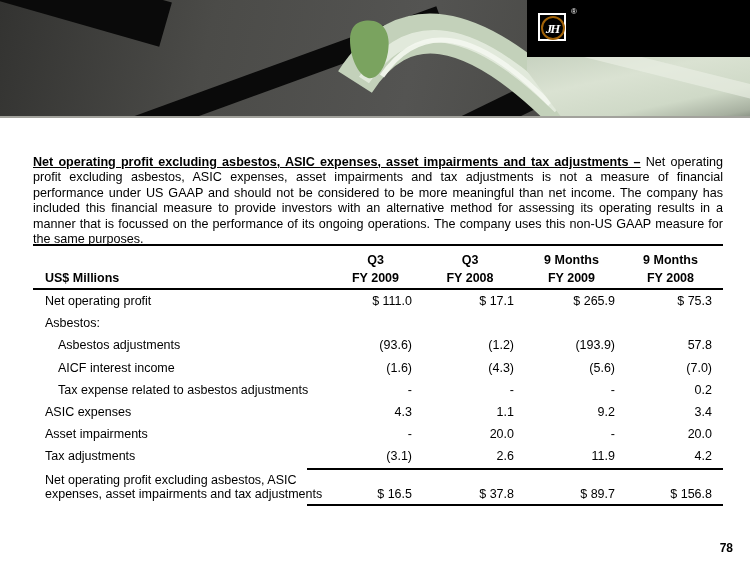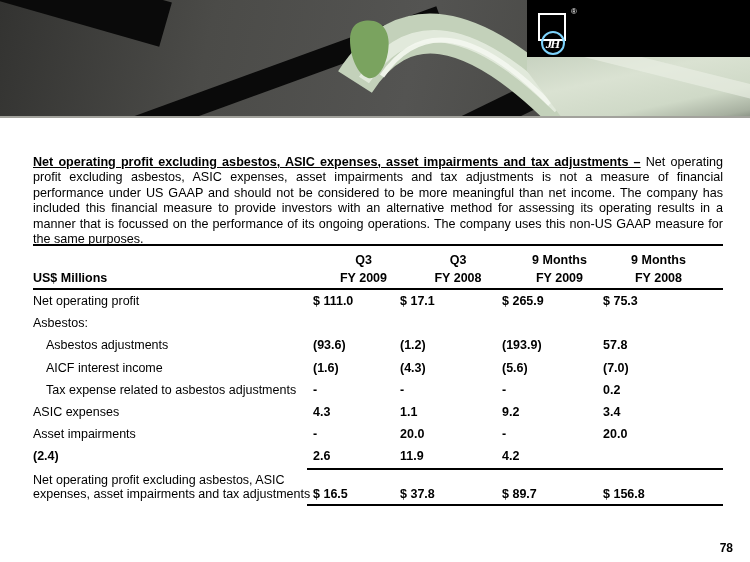--- a/index.html
+++ b/index.html
@@ -16,47 +16,47 @@
   .gap-c{left:450px;top:72px;width:210px;height:26px;transform:rotate(-26deg);}
   .curl-svg{position:absolute;left:330px;top:0;}
   .pale-zone{position:absolute;left:527px;top:56px;width:223px;height:60px;
              background:linear-gradient(168deg,#c7d2c0 0%,#dae2d2 38%,#cfd9c7 72%,#a7b0a0 94%,#8f988a 100%);
              clip-path:polygon(0 0,100% 0,100% 100%,15% 100%,0 25%);}
   .pale-streak{position:absolute;left:30px;top:10px;width:240px;height:14px;background:#e9eee3;
                opacity:.65;transform:rotate(14deg);}
   .logo-box{position:absolute;left:527px;top:0;width:223px;height:57px;background:#000;}
   .jh-mark{position:absolute;left:11px;top:13px;width:28px;height:28px;border:2px solid #fff;
            box-sizing:border-box;}
-  .jh-circle{position:absolute;left:1px;top:16px;width:20px;height:20px;border:2px solid #7dd3fc;
+  .jh-circle{position:absolute;left:1px;top:1px;width:20px;height:20px;border:2px solid #a16207;
              border-radius:50%;display:flex;align-items:center;justify-content:center;}
   .jh-mono{font-family:"Liberation Serif",serif;font-style:italic;font-weight:bold;
            font-size:13px;color:#fff;letter-spacing:-2px;line-height:1;padding-right:2px;}
   .jh-reg{position:absolute;left:44px;top:7px;color:#fff;font-size:8px;}
   .brand-text{position:absolute;left:52px;top:0;height:57px;display:flex;align-items:center;
               color:#fff;font-weight:bold;font-size:21px;letter-spacing:.5px;}
 
   
   .title{position:absolute;left:33px;top:120px;width:690px;font-size:13px;font-weight:bold;}
   .para{position:absolute;left:33px;top:142px;width:690px;font-size:12.6px;line-height:15.55px;
         text-align:justify;}
   .para .lead{font-weight:bold;text-decoration:underline;}
 
   
   .fin-table{position:absolute;left:33px;top:244px;width:690px;font-size:12.5px;}
   .rule{height:2px;background:#000;}
   .rule.part{margin-left:274px;}
-  .grid{display:grid;grid-template-columns:280px 87px 102px 101px 97px 23px;}
+  .grid{display:grid;grid-template-columns:280px 87px 102px 101px 97px 23px;margin-left:12px;}
   .hdr{font-weight:bold;}
   .hdr .hrow{line-height:18px;}
   .hdr-pad{padding-top:5px;padding-bottom:1px;}
   .hc{text-align:center;padding-left:14px;}
   .trow{height:22.2px;align-items:center;}
   .cl{white-space:nowrap;}
   .cl.ind{padding-left:13px;}
-  .cv{text-align:left;font-weight:bold;}
+  .cv{text-align:right;}
   .total-row{align-items:end;padding:3px 0 3px 0;}
   .total-label{line-height:14px;}
 
   .page-num{position:absolute;right:17px;top:541px;font-size:12px;font-weight:bold;}
 </style>
 </head>
 <body>
 
 <div class="slide">
 
@@ -163,21 +163,22 @@
     </div>
     <div class="grid trow">
       <div class="cl">Asset impairments</div>
       <div class="cv">-</div>
       <div class="cv">20.0</div>
       <div class="cv">-</div>
       <div class="cv">20.0</div>
       <div></div>
     </div>
     <div class="grid trow">
-      <div class="cv">(2.4)</div>
+      <div class="cl">Tax adjustments</div>
+      <div class="cv">(3.1)</div>
       <div class="cv">2.6</div>
       <div class="cv">11.9</div>
       <div class="cv">4.2</div>
       <div></div>
     </div>
 
     <div class="rule part"></div>
 
     <div class="grid total-row">
       <div class="cl total-label" style="white-space:normal;">Net operating profit excluding asbestos, ASIC expenses, asset impairments and tax adjustments</div>

